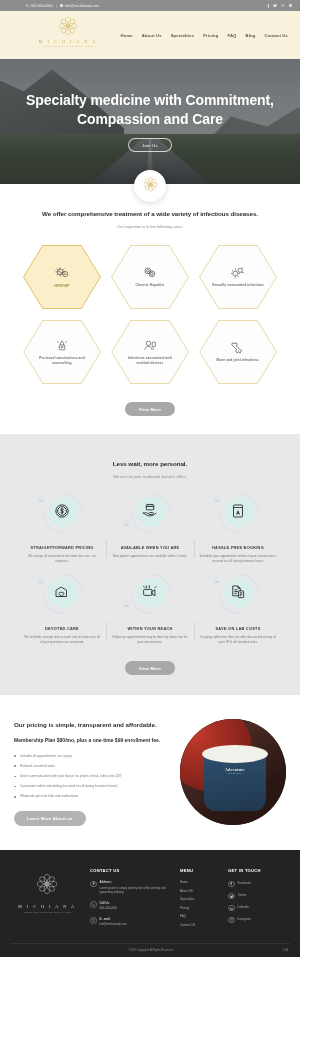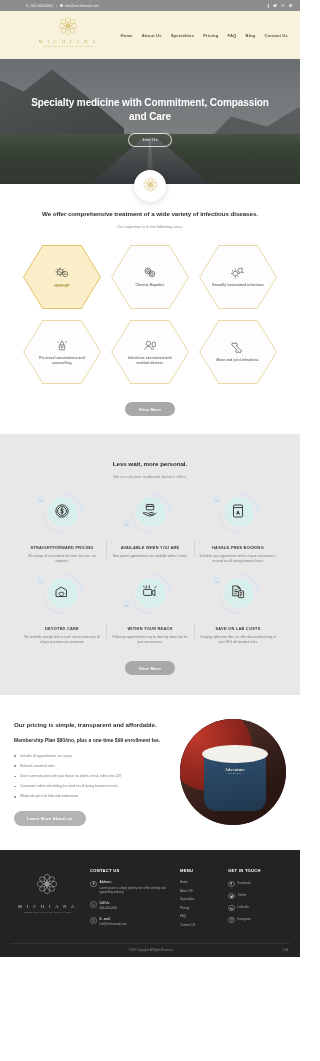--- a/index.html
+++ b/index.html
@@ -76,21 +76,21 @@
   .hero-roadline {
     position:absolute; bottom:0; left:50%; transform:translateX(-50%);
     width:22px; height:46px;
     background:linear-gradient(#cfcfc4 0%, rgba(207,207,196,.15) 100%);
     clip-path:polygon(46% 0, 54% 0, 66% 100%, 34% 100%);
     opacity:.5;
   }
   .hero-veil { position:absolute; inset:0; background:rgba(40,44,48,.42); }
   .hero-inner { position:relative; z-index:3; text-align:center; padding:0 26px; }
   .hero h1 {
-    color:#fff; font-size:10px; line-height:1.38; font-weight:bold;
+    color:#fff; font-size:14px; line-height:1.38; font-weight:bold;
     letter-spacing:-.1px;
   }
   .join-btn {
     display:inline-block; margin-top:9px; padding:3.5px 13px;
     border:0.7px solid rgba(255,255,255,.75); border-radius:20px;
     color:#fff; font-size:4px; letter-spacing:.3px; background:rgba(255,255,255,.04);
     cursor:pointer;
   }
 
   

